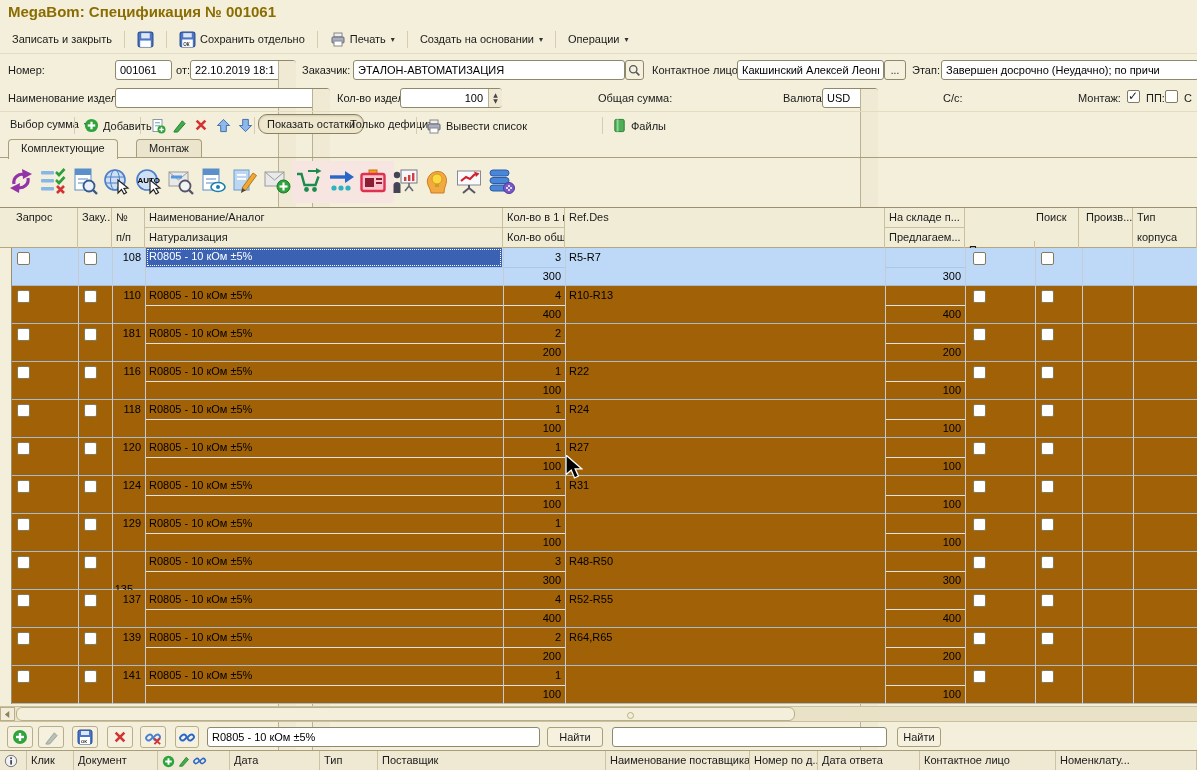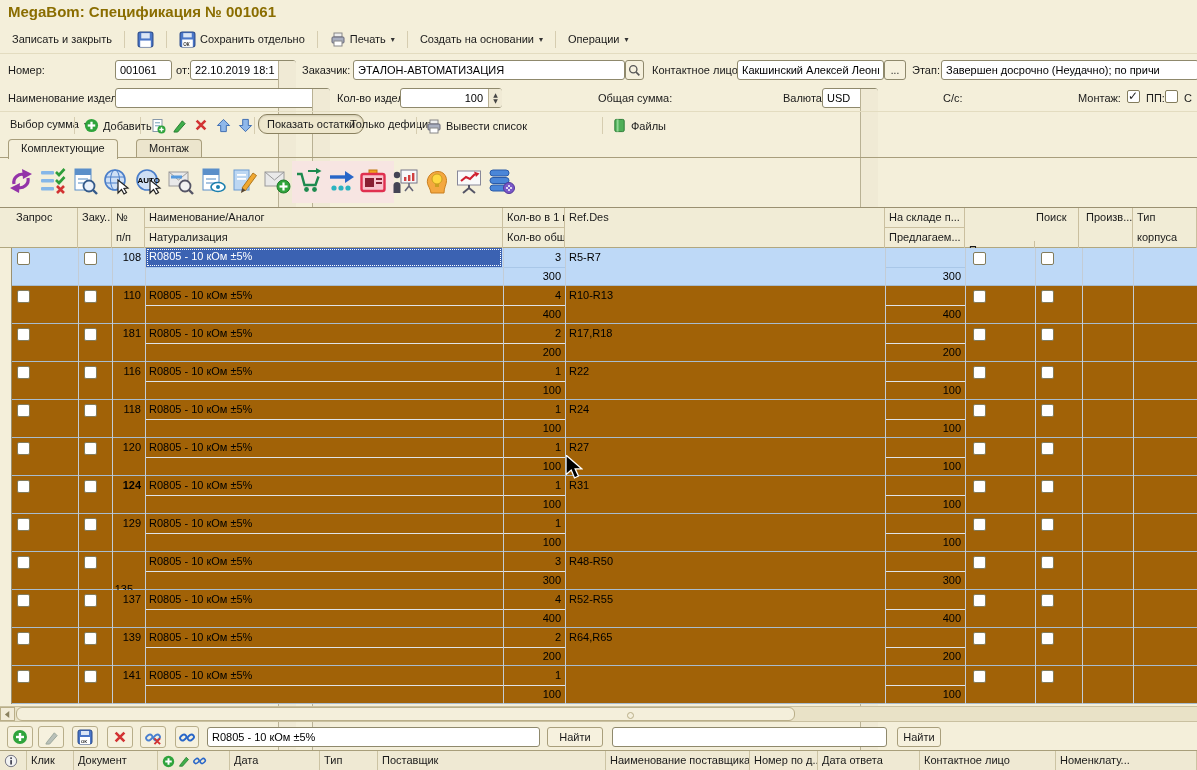--- a/index.html
+++ b/index.html
@@ -435,21 +435,20 @@
           <div class="subline" style="left: 133px; width: 420px; top: 19px;"></div>
           <div class="subline" style="left: 873px; width: 80px; top: 19px;"></div>
         </div>
         <div class="g-row" style="top: 76px;">
           <span class="cb" style="left: 5px; top: 4px;"></span>
           <span class="cb" style="left: 72px; top: 4px;"></span>
           <div class="gt r row-number" style="left: 100px; width: 29px; top: 3px;">181</div>
           <div class="gt component-name" style="left: 137px; width: 353px; top: 3px;">R0805 - 10 кОм ±5%</div>
           <div class="gt r qty-per-unit" style="left: 491px; width: 58px; top: 3px;">2</div>
           <div class="gt r qty-total" style="left: 491px; width: 58px; top: 22px;">200</div>
-          <div class="gt refdes" style="left: 557px; width: 315px; top: 3px;">R17,R18</div>
           <div class="gt r stock-qty" style="left: 873px; width: 76px; top: 22px;">200</div>
           <span class="cb" style="left: 961px; top: 4px;"></span>
           <span class="cb" style="left: 1029px; top: 4px;"></span>
           <div class="subline" style="left: 133px; width: 420px; top: 19px;"></div>
           <div class="subline" style="left: 873px; width: 80px; top: 19px;"></div>
         </div>
         <div class="g-row" style="top: 114px;">
           <span class="cb" style="left: 5px; top: 4px;"></span>
           <span class="cb" style="left: 72px; top: 4px;"></span>
           <div class="gt r row-number" style="left: 100px; width: 29px; top: 3px;">116</div>
@@ -487,21 +486,21 @@
           <div class="gt refdes" style="left: 557px; width: 315px; top: 3px;">R27</div>
           <div class="gt r stock-qty" style="left: 873px; width: 76px; top: 22px;">100</div>
           <span class="cb" style="left: 961px; top: 4px;"></span>
           <span class="cb" style="left: 1029px; top: 4px;"></span>
           <div class="subline" style="left: 133px; width: 420px; top: 19px;"></div>
           <div class="subline" style="left: 873px; width: 80px; top: 19px;"></div>
         </div>
         <div class="g-row" style="top: 228px;">
           <span class="cb" style="left: 5px; top: 4px;"></span>
           <span class="cb" style="left: 72px; top: 4px;"></span>
-          <div class="gt r row-number" style="left: 100px; width: 29px; top: 3px; font-weight: bold;">124</div>
+          <div class="gt r row-number" style="left: 100px; width: 29px; top: 3px;">124</div>
           <div class="gt component-name" style="left: 137px; width: 353px; top: 3px;">R0805 - 10 кОм ±5%</div>
           <div class="gt r qty-per-unit" style="left: 491px; width: 58px; top: 3px;">1</div>
           <div class="gt r qty-total" style="left: 491px; width: 58px; top: 22px;">100</div>
           <div class="gt refdes" style="left: 557px; width: 315px; top: 3px;">R31</div>
           <div class="gt r stock-qty" style="left: 873px; width: 76px; top: 22px;">100</div>
           <span class="cb" style="left: 961px; top: 4px;"></span>
           <span class="cb" style="left: 1029px; top: 4px;"></span>
           <div class="subline" style="left: 133px; width: 420px; top: 19px;"></div>
           <div class="subline" style="left: 873px; width: 80px; top: 19px;"></div>
         </div>

